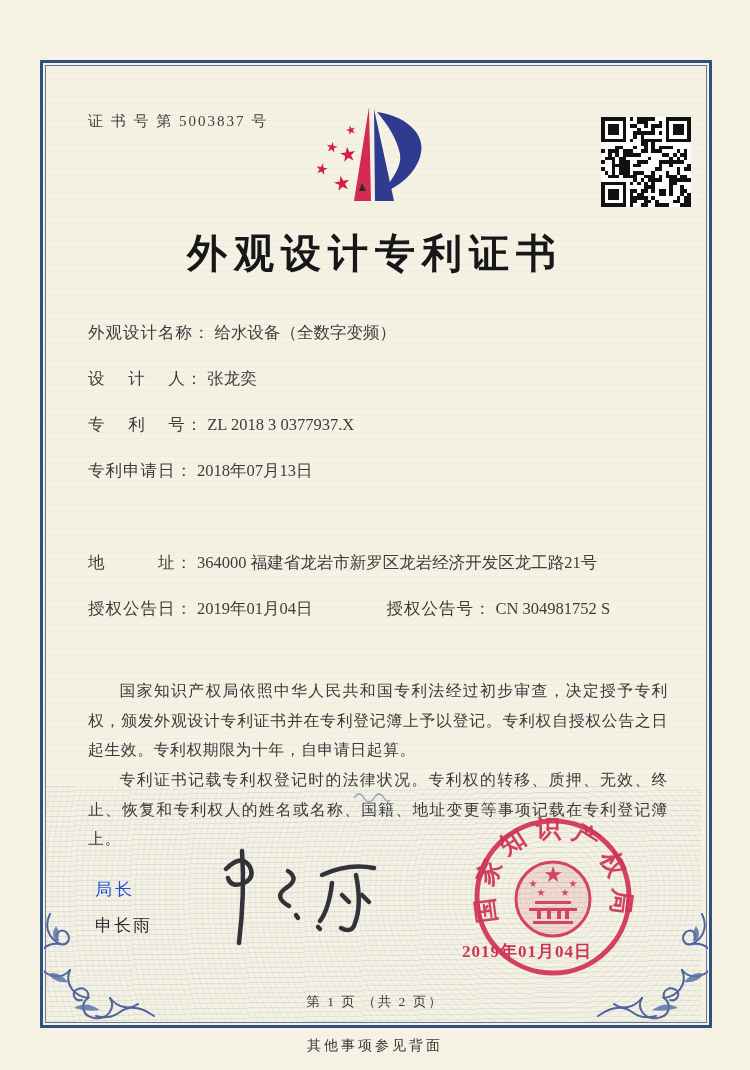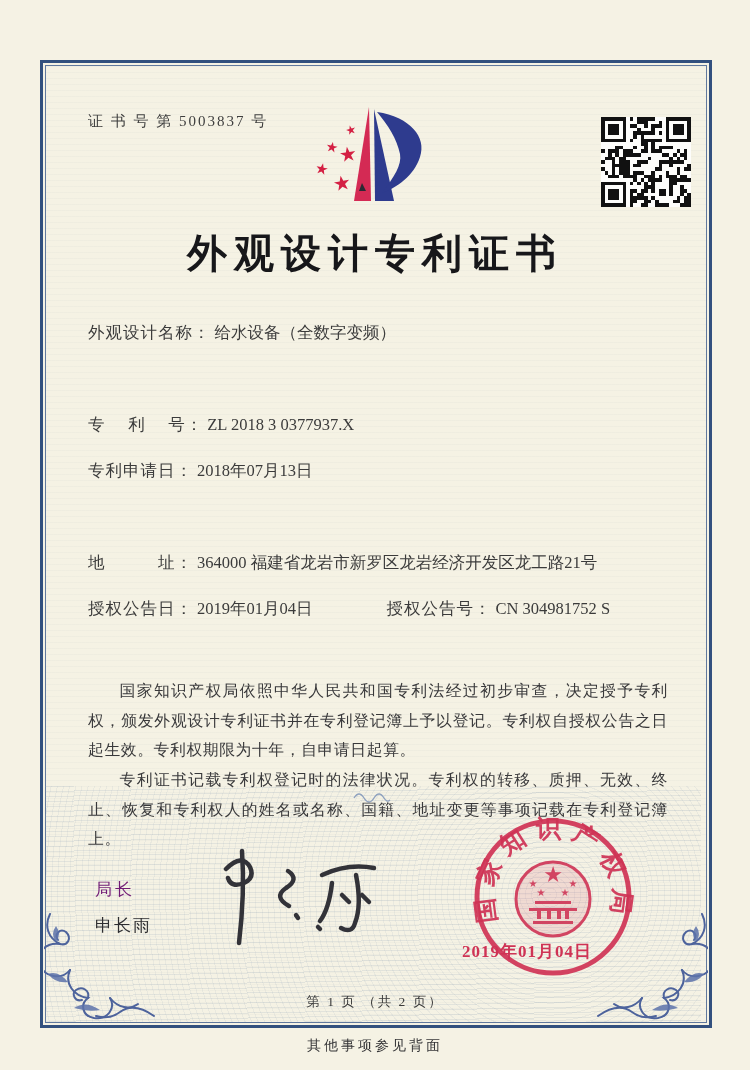--- a/index.html
+++ b/index.html
@@ -42,21 +42,21 @@
     font-size:15.8px;line-height:1.88;color:#39393b;
     text-align:justify;letter-spacing:.6px;
   }
   .paras p{margin:0;text-indent:2em;}
   .watermark{
     position:absolute;left:45px;top:786px;width:656px;height:236px;
     background:
       repeating-radial-gradient(circle at 77% 46%, rgba(125,148,175,.10) 0 1px, transparent 1px 6px),
       repeating-linear-gradient(179deg, rgba(125,148,175,.16) 0 1px, transparent 1px 5px);
   }
-  .sig-title{position:absolute;left:95px;top:878px;font-size:17px;color:#701a75;letter-spacing:3px;}
+  .sig-title{position:absolute;left:95px;top:878px;font-size:17px;color:#1d4ed8;letter-spacing:3px;}
   .sig-name{position:absolute;left:95px;top:914px;font-size:17px;color:#2d2d30;letter-spacing:2px;}
   .signature{position:absolute;left:200px;top:845px;width:210px;height:110px;}
   .seal{position:absolute;left:463px;top:807px;width:180px;height:180px;}
   .seal-date{
     position:absolute;left:462px;top:940px;width:200px;
     font-size:17px;color:var(--seal-red,#cf3355);letter-spacing:1px;font-weight:600;
   }
   .page-no{
     position:absolute;left:0;top:993px;width:750px;text-align:center;
     font-size:13.5px;color:#3b3b3b;letter-spacing:2px;
@@ -358,20 +358,23 @@
         <rect x="1" y="19" width="5" height="5" fill="#fdfdfb"></rect>
         <rect x="2" y="20" width="3" height="3" fill="#111"></rect>
       </svg>
   </div>
 
   <div class="title">外观设计专利证书</div>
 
   <div class="field" style="top:322px">
     <span class="lab">外观设计名称：</span><span class="val">给水设备（全数字变频）</span>
   </div>
+  <div class="field" style="top:368px">
+    <span class="lab">设　 计 　人：</span><span class="val">张龙奕</span>
+  </div>
   <div class="field" style="top:414px">
     <span class="lab">专　 利 　号：</span><span class="val">ZL 2018 3 0377937.X</span>
   </div>
   <div class="field" style="top:460px">
     <span class="lab">专利申请日：</span><span class="val">2018年07月13日</span>
   </div>
   <div class="field" style="top:552px">
     <span class="lab">地　　　址：</span><span class="val">364000 福建省龙岩市新罗区龙岩经济开发区龙工路21号</span>
   </div>
   <div class="field" style="top:598px">

